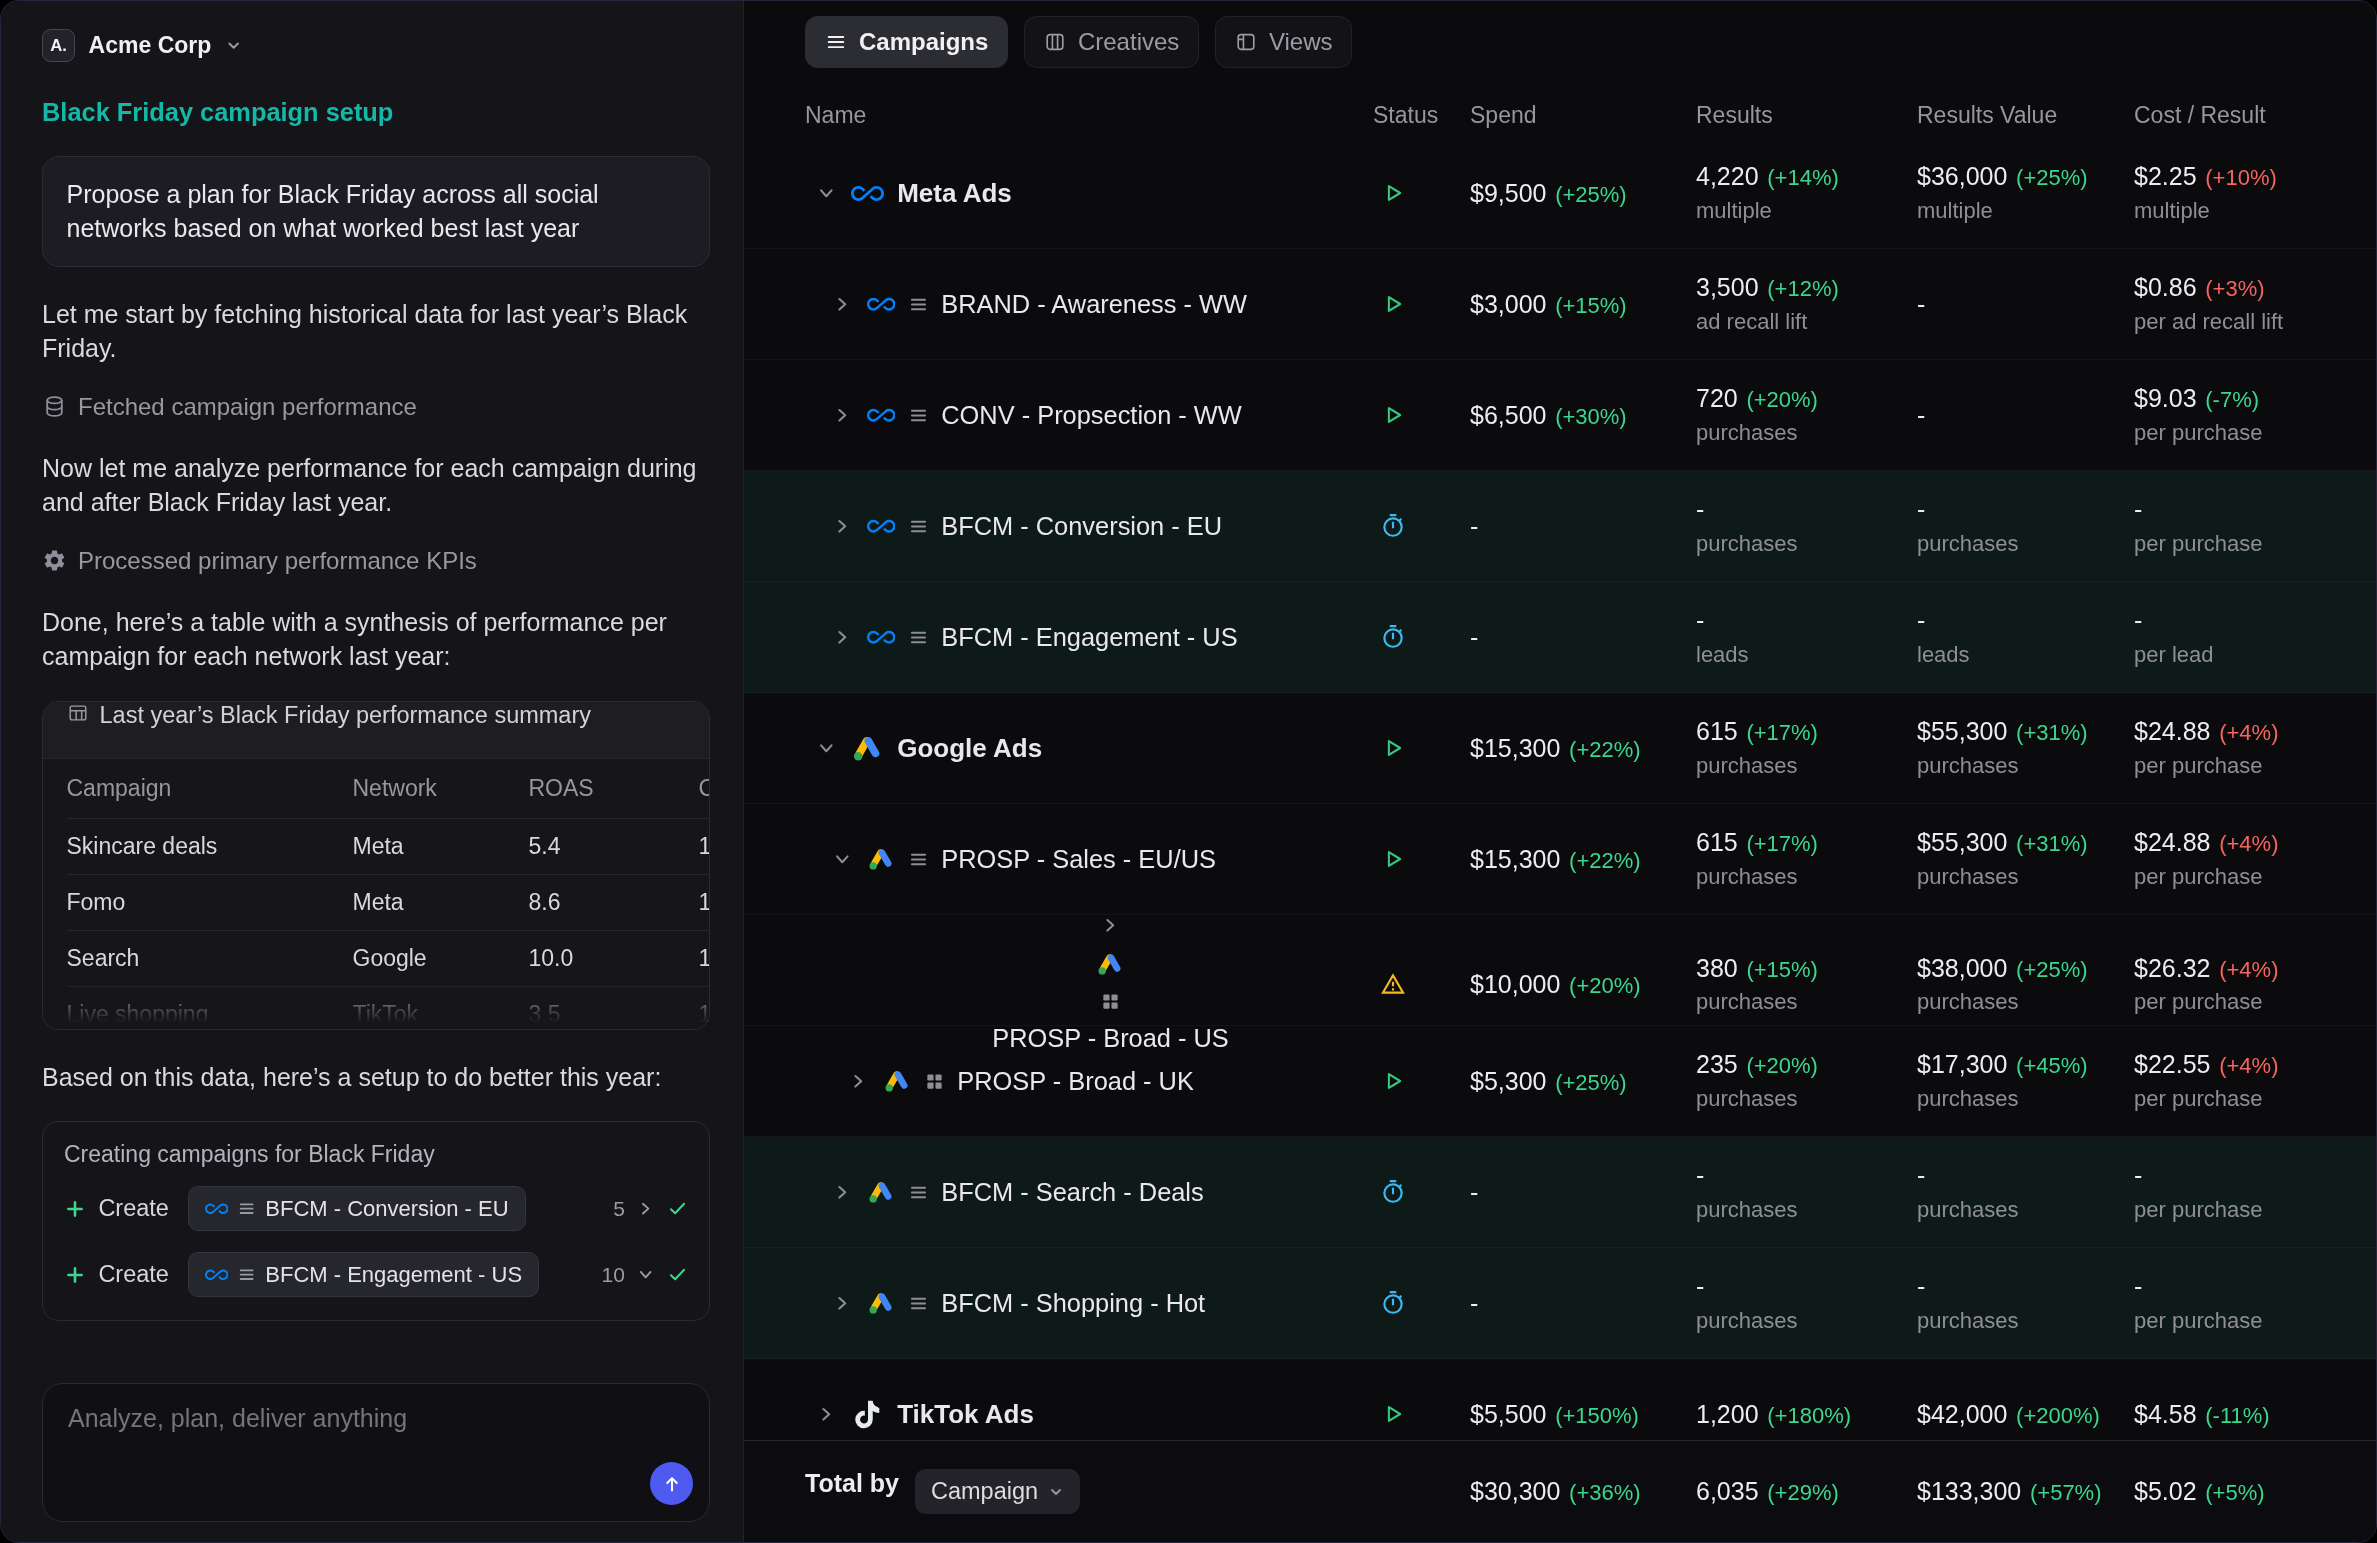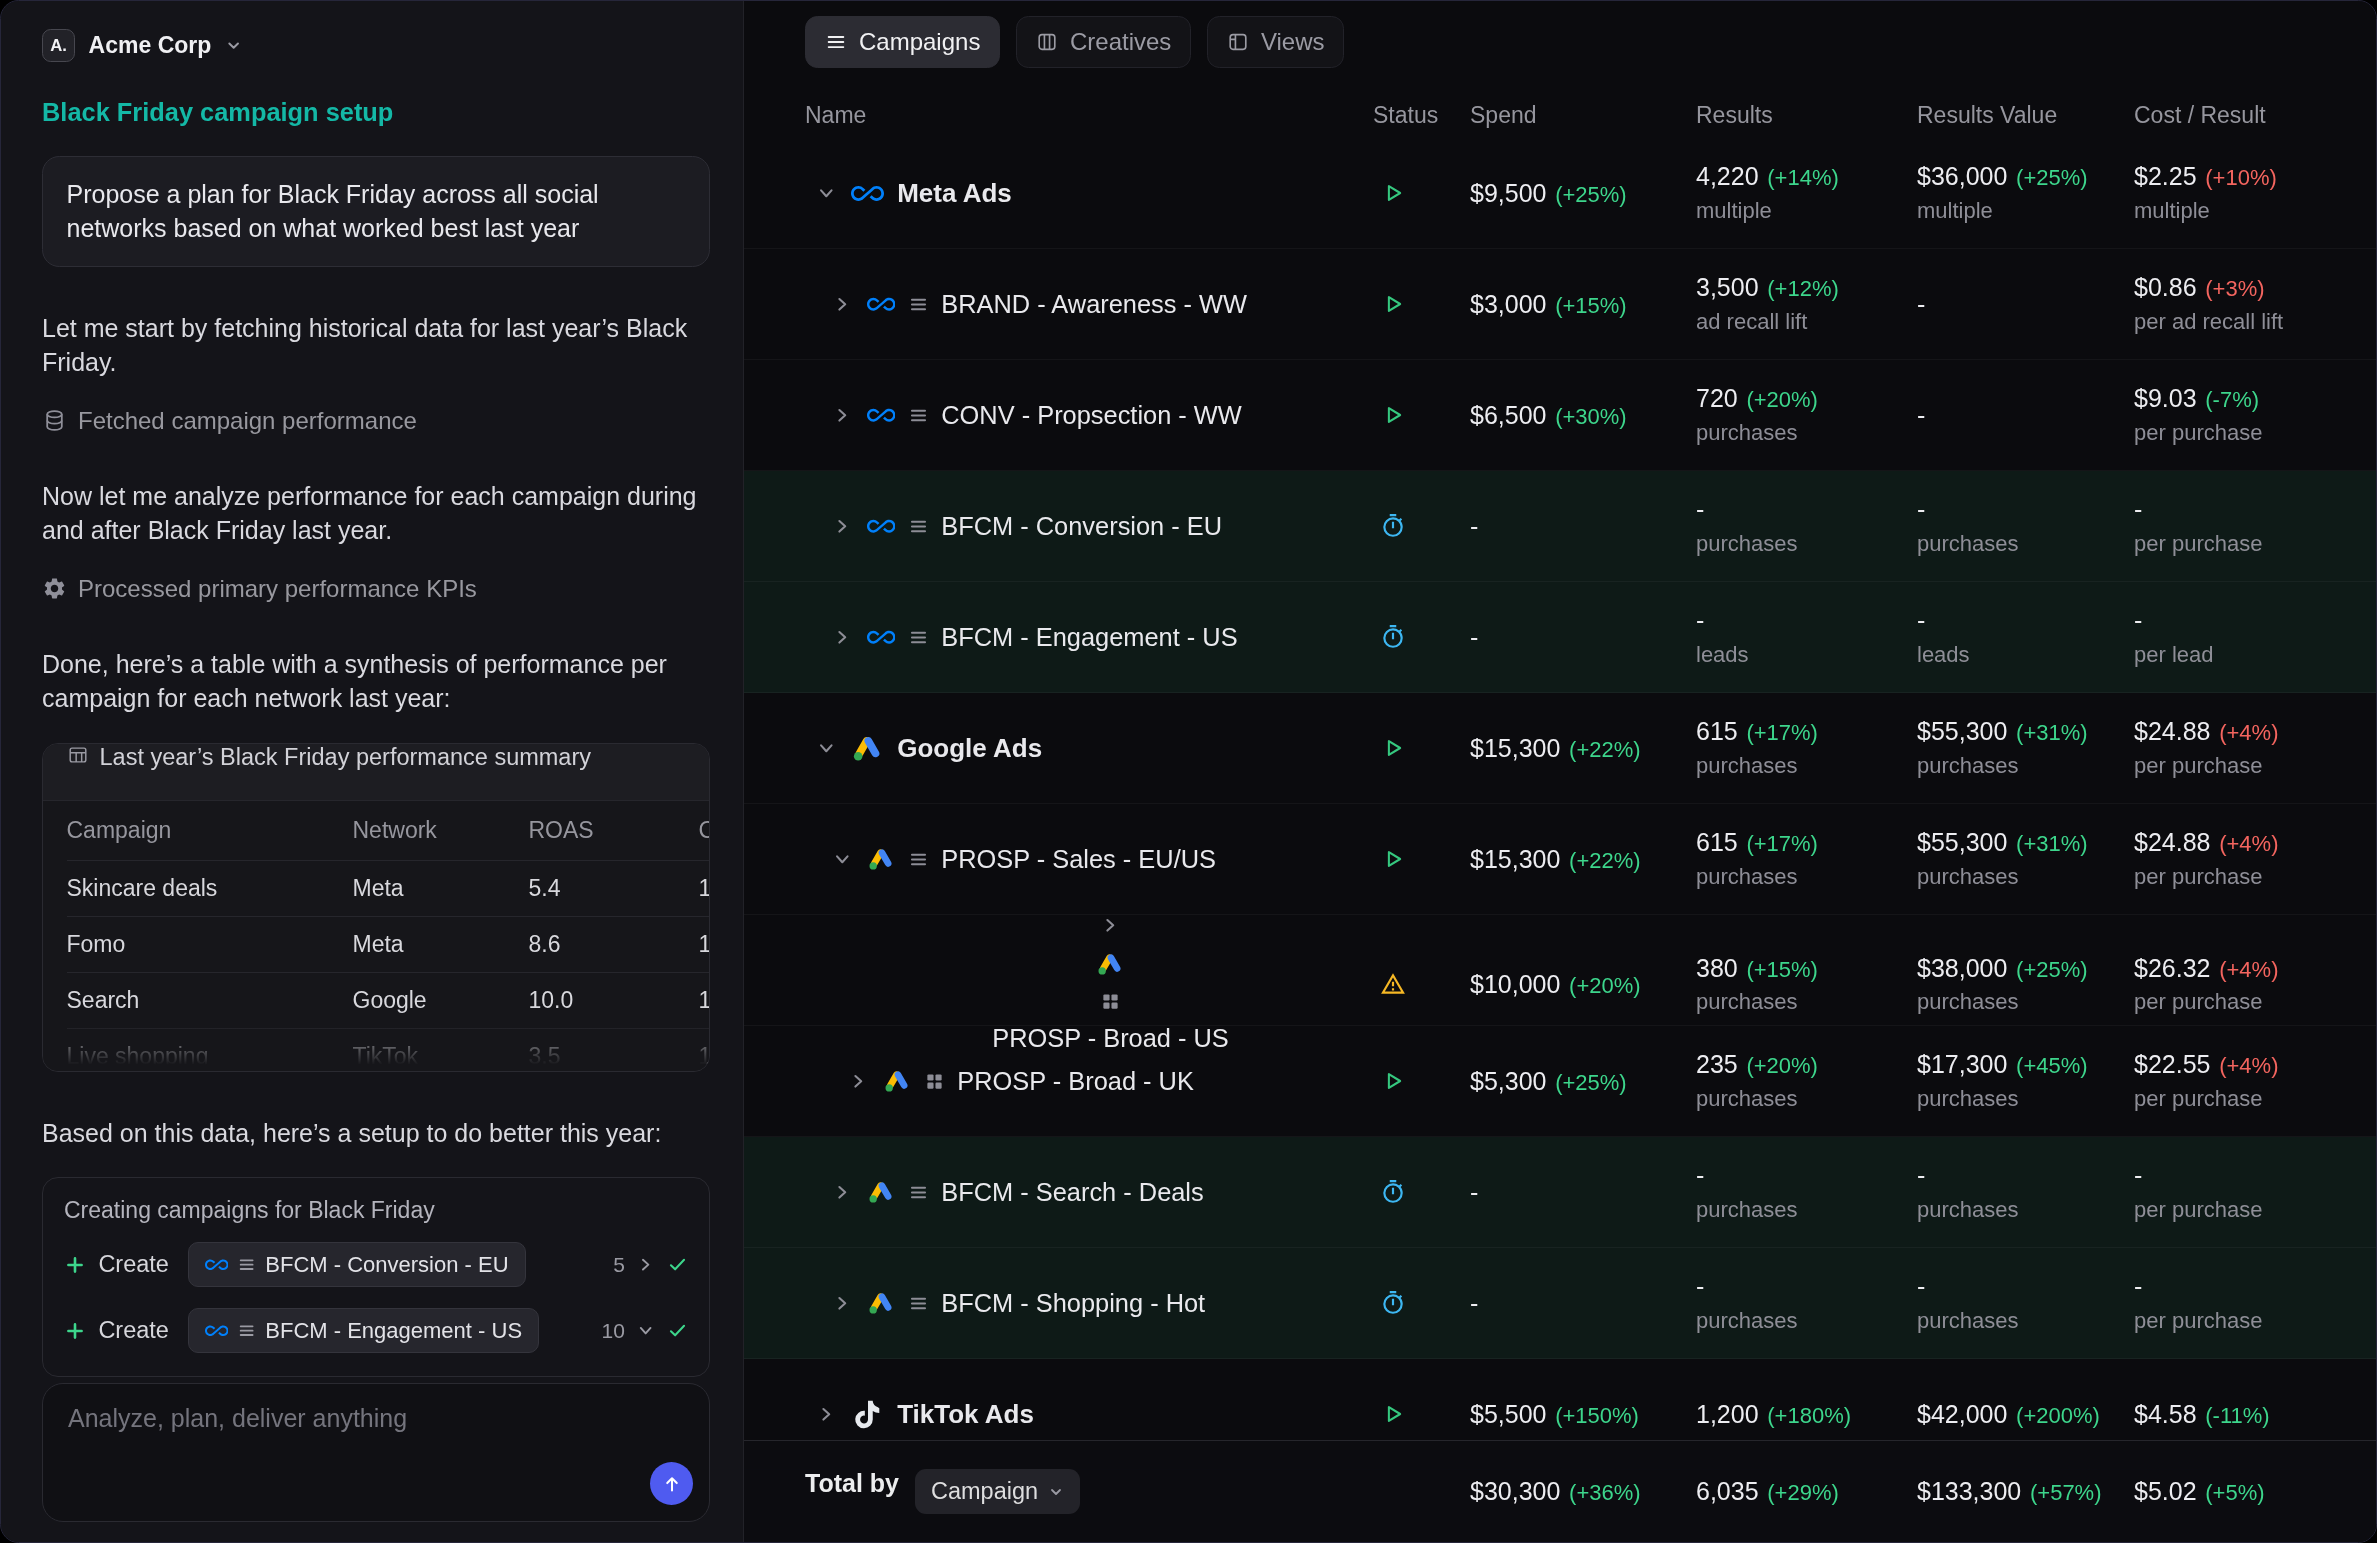--- a/index.html
+++ b/index.html
@@ -15,21 +15,21 @@
     border-right:0.6px solid #222228;padding:23px 33px 20px 41px;
     display:flex;flex-direction:column;overflow:hidden;}
   .org-row{display:flex;align-items:center;gap:13.6px;height:43px;flex:0 0 auto;cursor:pointer}
   .org-logo{width:33px;height:33px;border-radius:8.7px;background:#222228;border:1.2px solid #47474f;
     display:flex;align-items:center;justify-content:center;font-size:16.7px;font-weight:700;color:#f2f2f5}
   .org-name{font-size:23px;font-weight:700;color:#f0f0f3}
   .icon-gray{color:#9a9aa3}
   .chat-title{margin-top:31px;font-size:25.4px;font-weight:700;color:#14b8a6}
   .prompt-card{margin-top:28.5px;background:#1c1c22;border:1.2px solid #2d2d35;border-radius:17.3px;
     padding:20px 23.5px;font-size:25px;line-height:1.38;color:#e8e8ed}
-  .msg{margin-top:44px;font-size:25px;line-height:1.38;color:#d9d9df}
+  .msg{margin-top:30px;font-size:25px;line-height:1.38;color:#d9d9df}
   .tool-row{margin-top:27px;display:flex;align-items:center;gap:11px;color:#98989f;font-size:24px;cursor:pointer}
   .tool-row svg{width:25px;height:25px;color:#8f8f99;flex:0 0 auto}
 
   .sum-card{margin-top:27px;height:329px;background:#16161a;border:1.2px solid #2a2a31;border-radius:16px;
     overflow:hidden;position:relative;flex:0 0 auto}
   .sum-title{height:57px;display:flex;gap:11px;padding:0 23.5px;background:#1d1d22;
     border-bottom:0.6px solid #26262c;font-size:23.5px;color:#d2d2d8}
   .sum-title svg{width:22px;height:22px;color:#9a9aa3}
   .sum-table{padding-left:23.5px}
   .sgrid{display:grid;grid-template-columns:286px 176px 170px 74px;align-items:center}
@@ -63,21 +63,21 @@
   .send-btn{position:absolute;right:16px;bottom:16px;width:43px;height:43px;border-radius:50%;
     background:var(--send-button,#4f5bf0);border:none;display:flex;align-items:center;justify-content:center;cursor:pointer}
   .send-btn svg{width:22px;height:22px}
 
   
   .main{flex:1;position:relative;background:#0b0b0e;display:flex;flex-direction:column;min-width:0}
   .tabbar{height:52px;margin:15px 56px 0 61px;display:flex;gap:16px;flex:0 0 auto}
   .tab{display:flex;align-items:center;gap:12.4px;height:52px;padding:0 18.6px;border-radius:12.4px;
     background:#131317;border:0.6px solid #222229;color:#9b9ba4;font-size:24px;font-weight:500;cursor:pointer}
   .tab svg{width:22px;height:22px}
-  .tab.active{background:#2c2c33;border-color:#2c2c33;color:#f1f1f3;font-weight:400}
+  .tab.active{background:#2c2c33;border-color:#2c2c33;color:#f1f1f3;font-weight:700}
 
   .grid-cols{display:grid;grid-template-columns:1fr 97px 226px 221px 217px 186px;
     padding-left:61px;padding-right:56px;align-items:center}
   .thead{margin-top:24px;height:46px;color:#96969e;font-size:23px;flex:0 0 auto}
   .hcell{cursor:pointer}
 
   .tbody{position:absolute;top:137px;left:0;right:0;bottom:0;overflow:hidden}
   .trow{height:111px;border-bottom:0.6px solid rgba(255,255,255,0.045);cursor:pointer}
   .trow.hl{background:var(--highlight-row,rgba(52,208,138,0.08))}
   .name-cell{display:flex;align-items:center;gap:13.6px;min-width:0}

